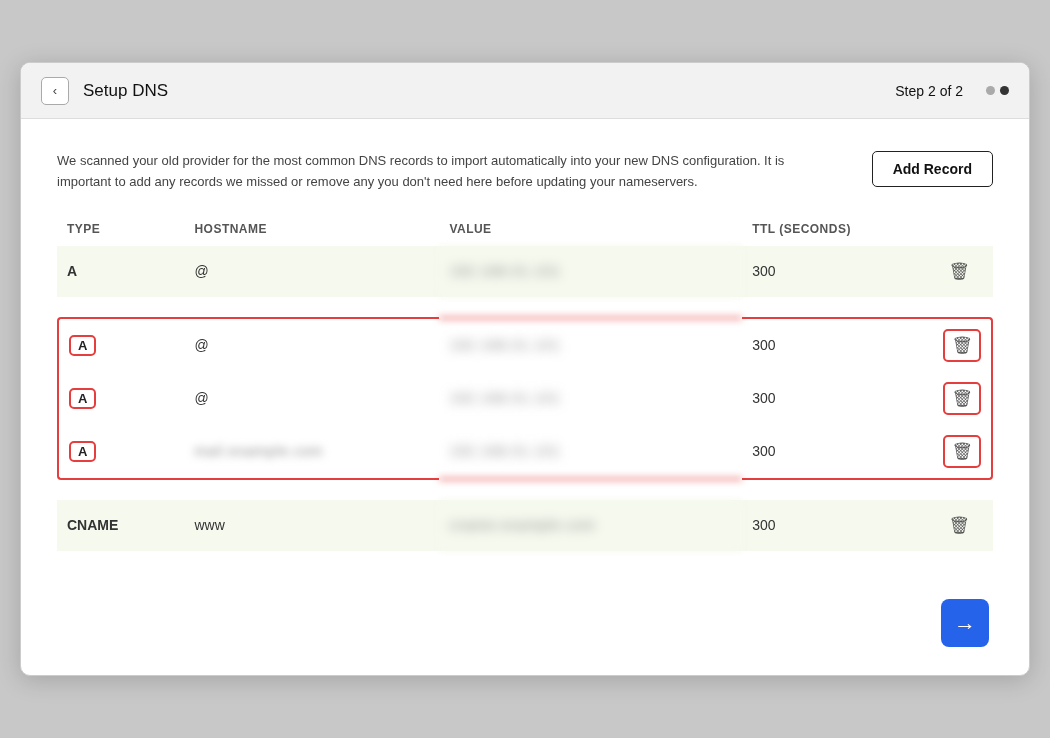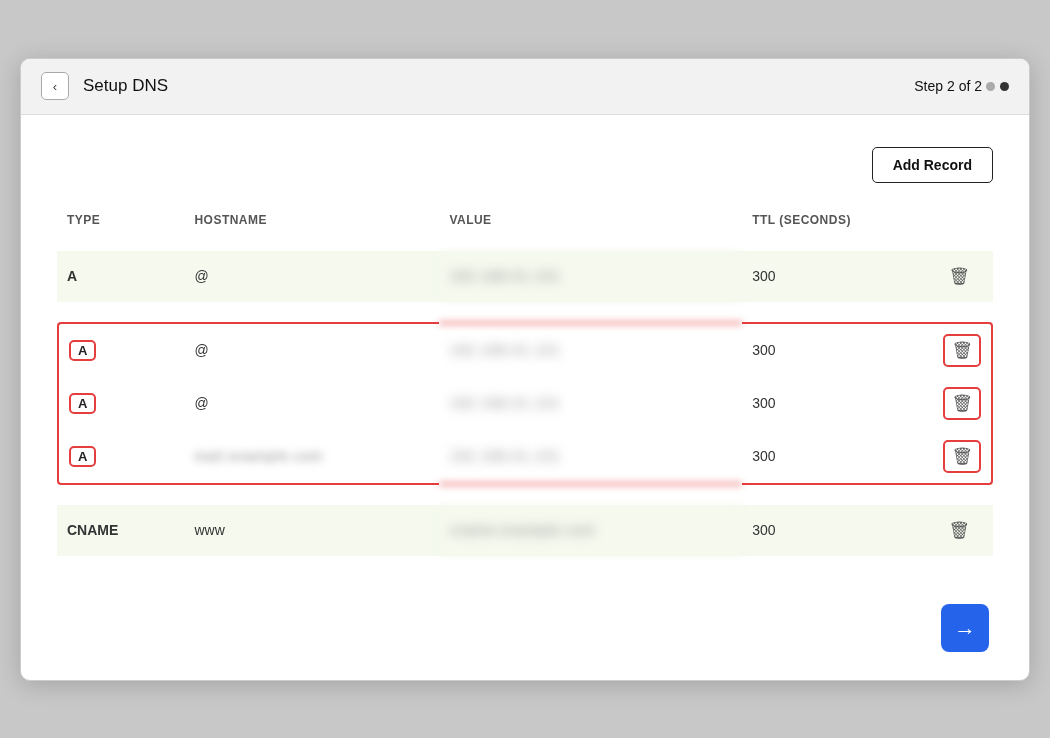--- a/index.html
+++ b/index.html
@@ -41,21 +41,21 @@
     }
     .titlebar-title {
       font-size: 17px;
       font-weight: 400;
       color: #111;
     }
     .titlebar-right {
       margin-left: auto;
       display: flex;
       align-items: center;
-      gap: 4px;
+      gap: 23px;
     }
     .step-text {
       font-size: 14px;
       color: #111;
       font-weight: 500;
     }
     .step-dots {
       display: flex; gap: 5px;
     }
     .dot {
@@ -103,21 +103,21 @@
     .dns-table {
       width: 100%;
       border-collapse: separate;
       border-spacing: 0;
     }
     .dns-table thead tr th {
       font-size: 12px;
       font-weight: 700;
       color: #555;
       text-align: left;
-      padding: 6px 10px 24px 10px;
+      padding: 6px 10px 10px 10px;
       letter-spacing: 0.04em;
     }
     .dns-table thead tr th:last-child { width: 44px; }
 
     .dns-table tbody tr td {
       padding: 10px 10px;
       font-size: 14px;
       color: #333;
       vertical-align: middle;
     }
@@ -219,20 +219,21 @@
       <div class="step-dots">
         <div class="dot"></div>
         <div class="dot active"></div>
       </div>
     </div>
   </div>
 
   <div class="content">
     <div class="section-header">
       <div>
+        <div class="section-desc">We scanned your old provider for the most common DNS records to import automatically into your new DNS configuration. It is important to add any records we missed or remove any you don't need here before updating your nameservers.</div>
       </div>
       <button class="add-record-btn">Add Record</button>
     </div>
 
     <table class="dns-table" style="width:100%">
       <thead>
         <tr>
           <th>TYPE</th>
           <th>HOSTNAME</th>
           <th>VALUE</th>

